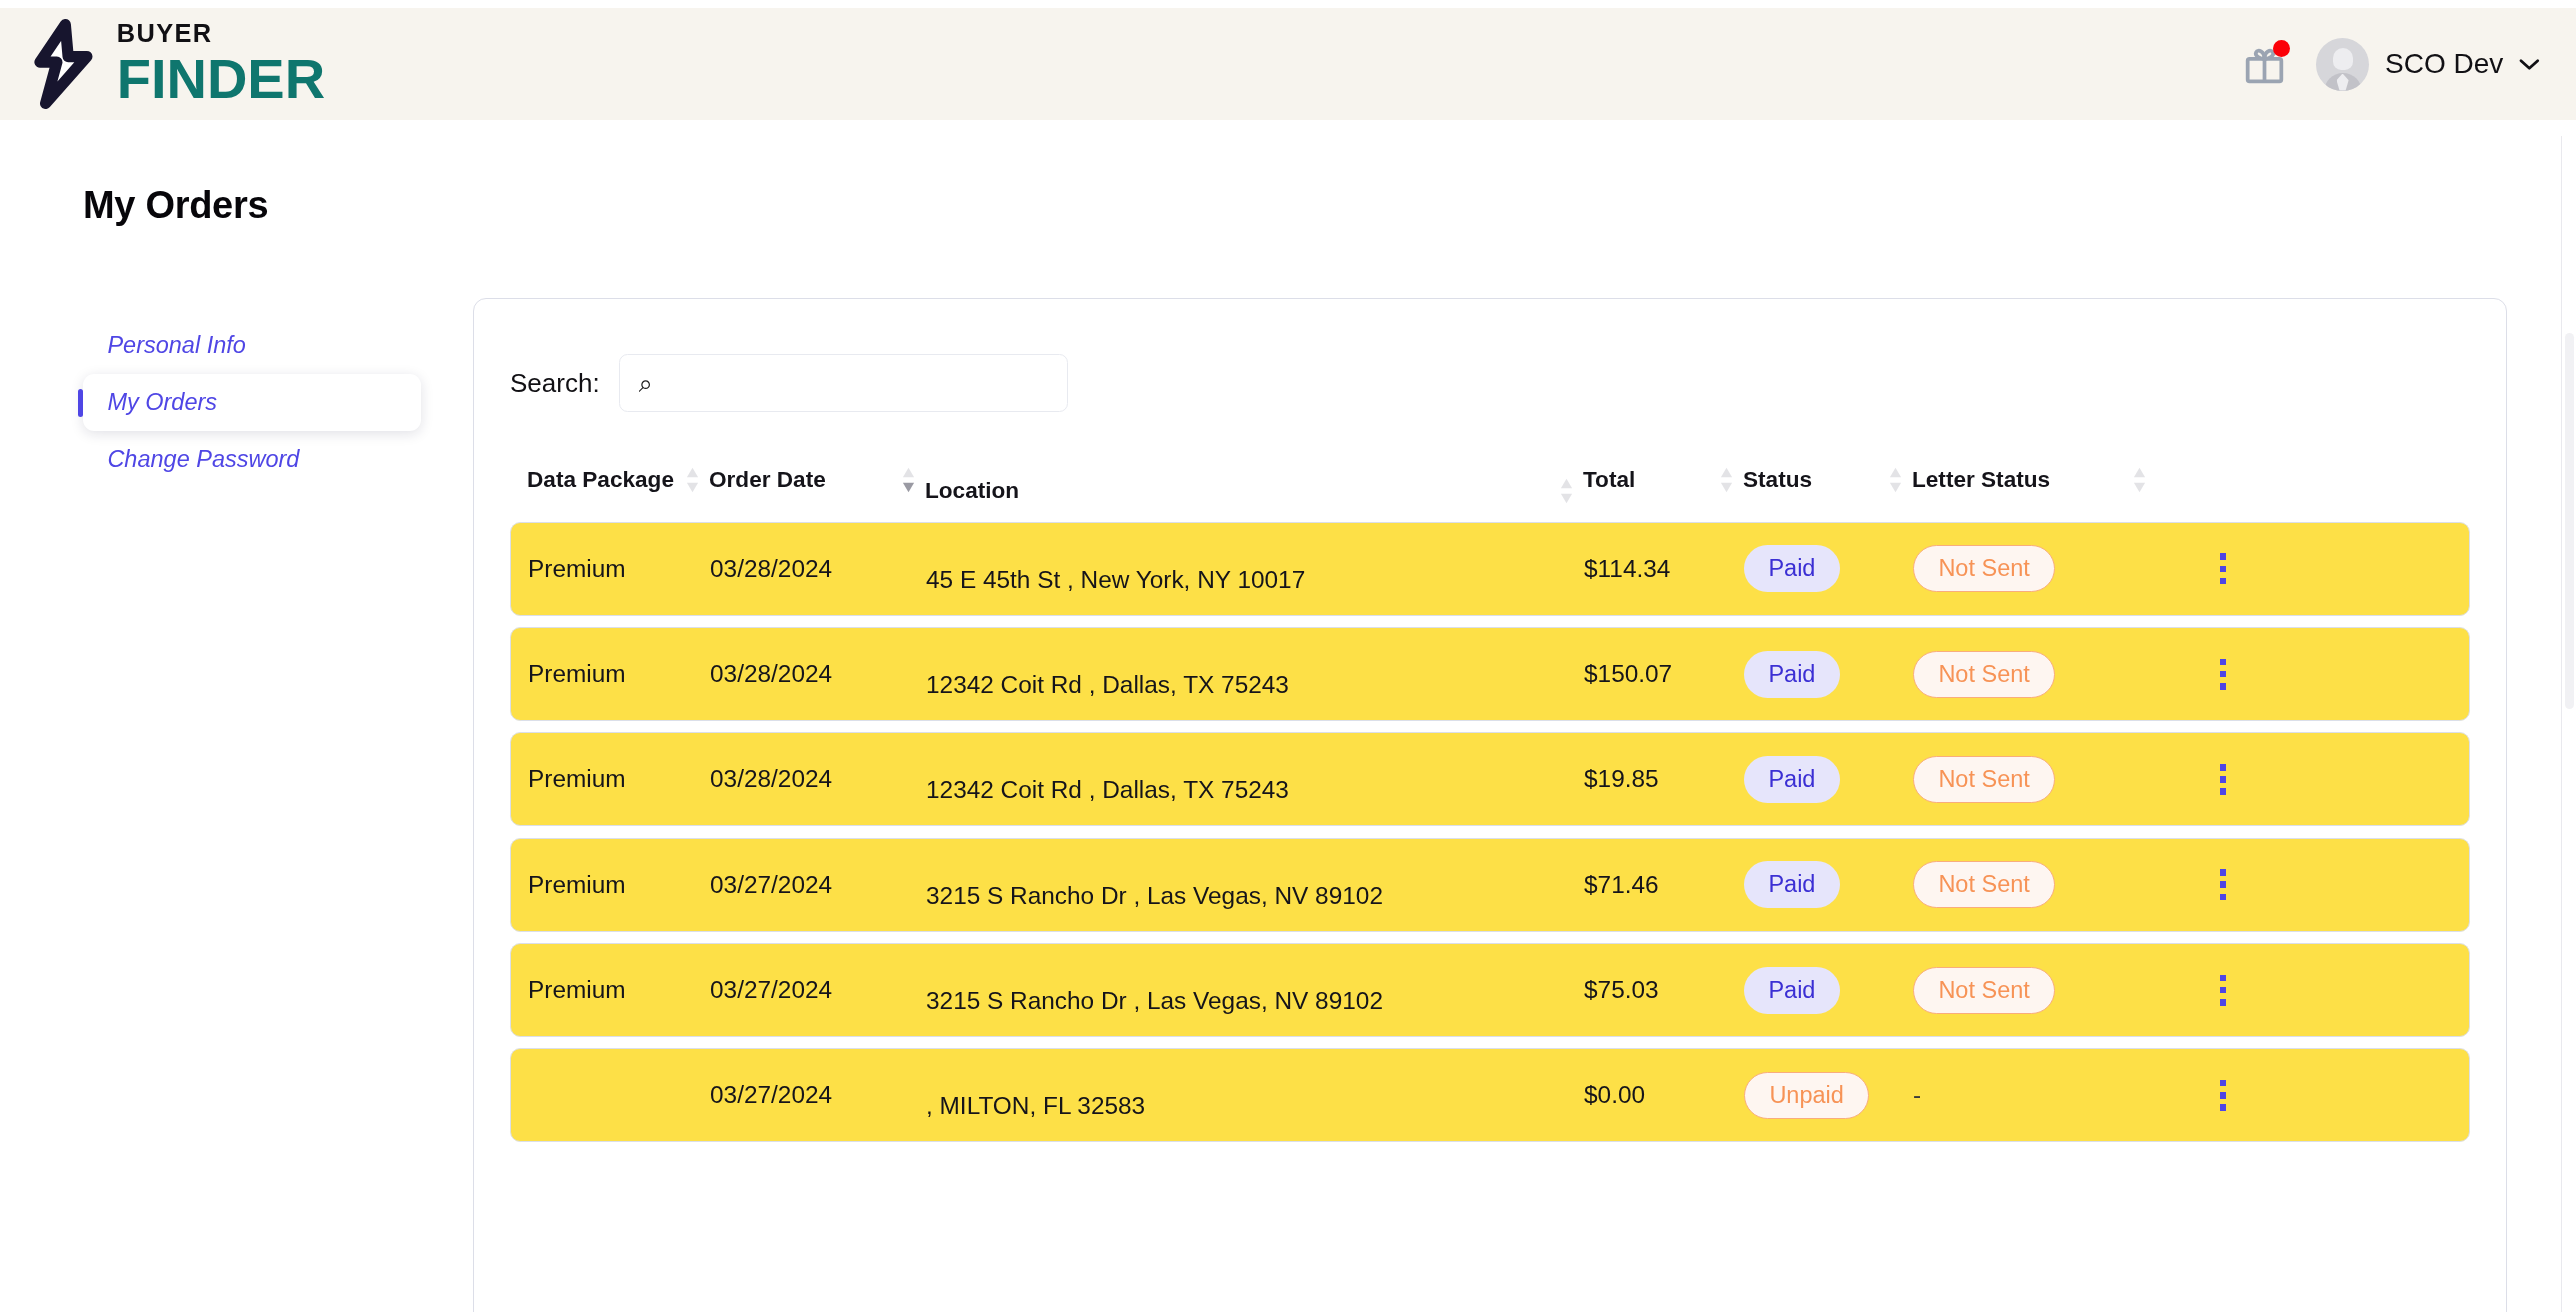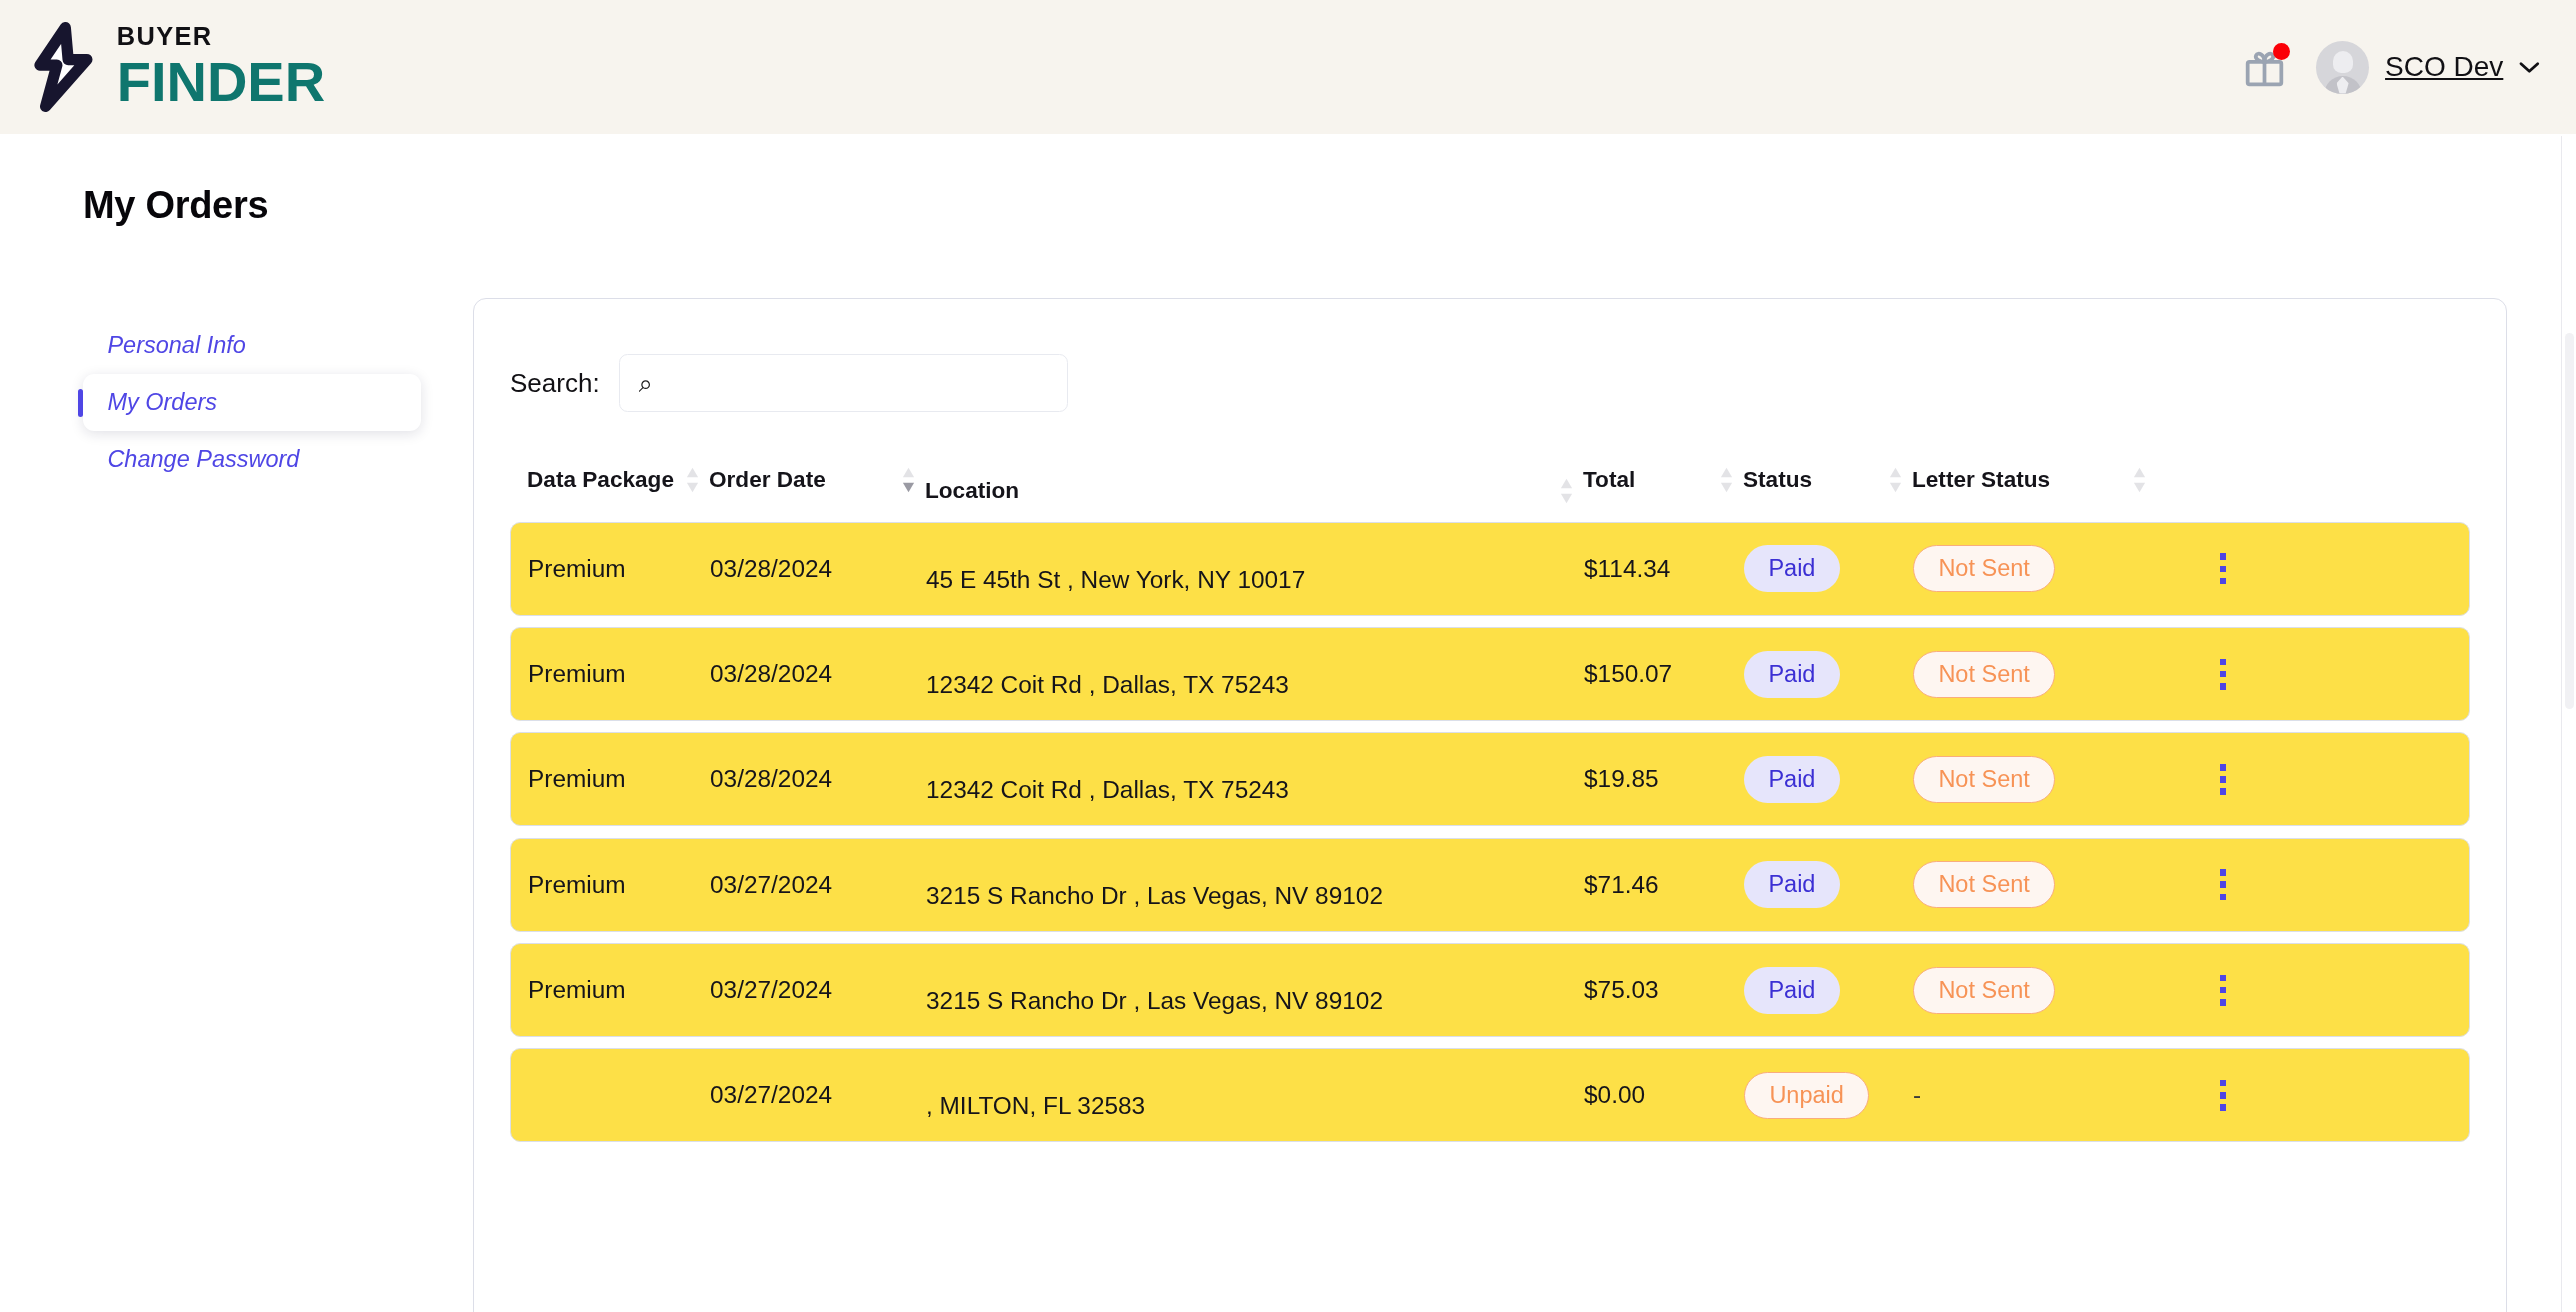--- a/index.html
+++ b/index.html
@@ -5,22 +5,22 @@
   * { box-sizing: border-box; margin: 0; padding: 0; }
   html, body {
     width: 2576px; height: 1312px;
     background: #ffffff;
     font-family: "Liberation Sans", "DejaVu Sans", sans-serif;
     overflow: hidden;
   }
 
   
   .topbar {
-    position: absolute; left: 0; top: 0;
-    width: 2576px; height: 134px;
+    position: absolute; left: 0; top: 8px;
+    width: 2576px; height: 112px;
     background: #f7f4ee;
     display: flex; align-items: center; justify-content: space-between;
   }
   .brand { display: flex; align-items: center; padding-left: 20.7px; }
   .bolt { width: 83px; height: 90px; flex: none; }
   .brandtext { margin-left: 13px; line-height: 1; }
   .brand-top {
     font-size: 25.4px; font-weight: 700; letter-spacing: 1.4px;
     color: #111014; font-family: "Liberation Sans", sans-serif;
   }
@@ -50,21 +50,21 @@
   .avatar .body {
     position: absolute; left: 50%; bottom: -5.6px; transform: translateX(-50%);
     width: 38px; height: 23.5px; border-radius: 19px 19px 0 0;
     background: #c2c2c8;
   }
   .avatar .shirt {
     position: absolute; left: 50%; bottom: 0px; transform: translateX(-50%);
     width: 12.2px; height: 17px; background: #ededf0;
     clip-path: polygon(50% 0, 100% 40%, 75% 100%, 25% 100%, 0 40%);
   }
-  .username { font-size: 28px; color: #111014; font-weight: 400; text-decoration: underline; }
+  .username { font-size: 28px; color: #111014; font-weight: 400; }
   .chev { width: 20.7px; height: 13px; }
 
   
   .page-title {
     position: absolute; left: 83px; top: 184px;
     font-size: 38px; font-weight: 700; color: #07060a;
     letter-spacing: -0.3px;
   }
 
   .sidenav { position: absolute; left: 83px; top: 317px; width: 338px; font-style: italic; }

